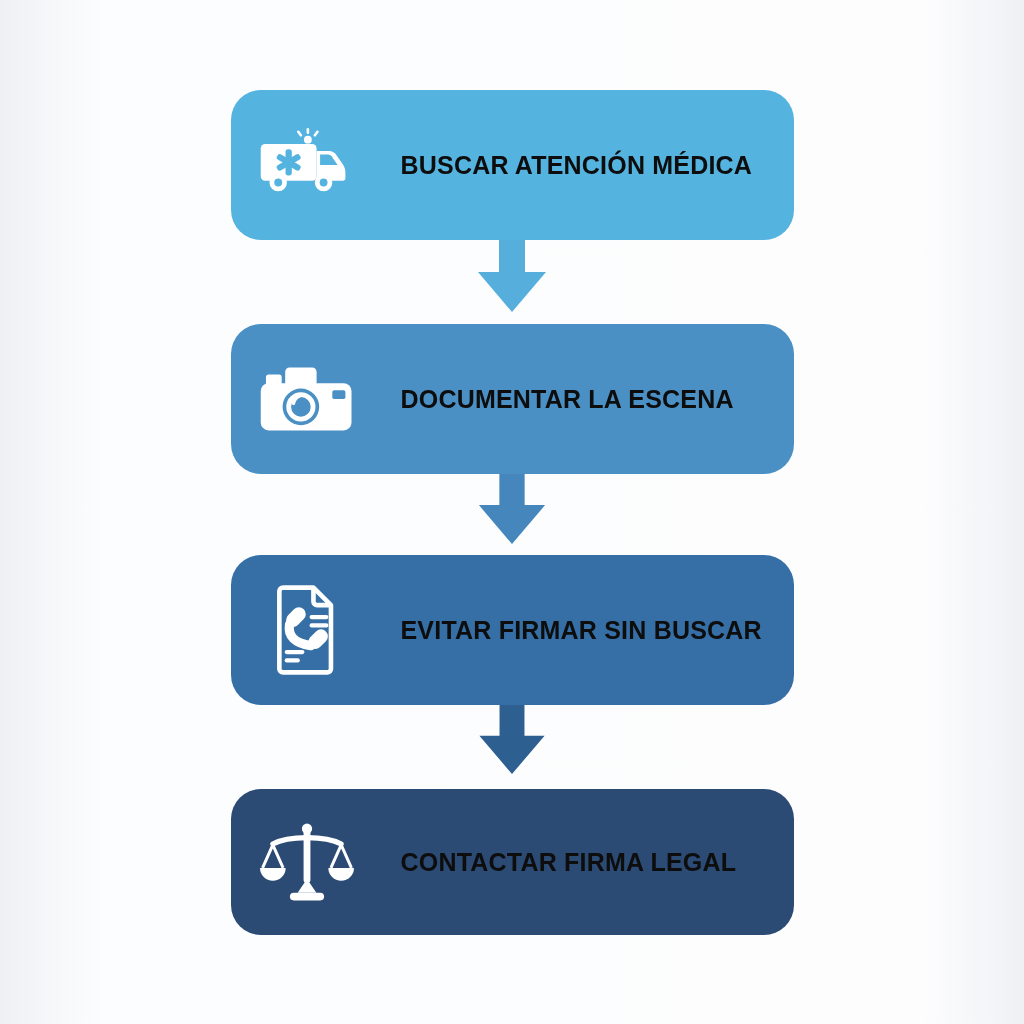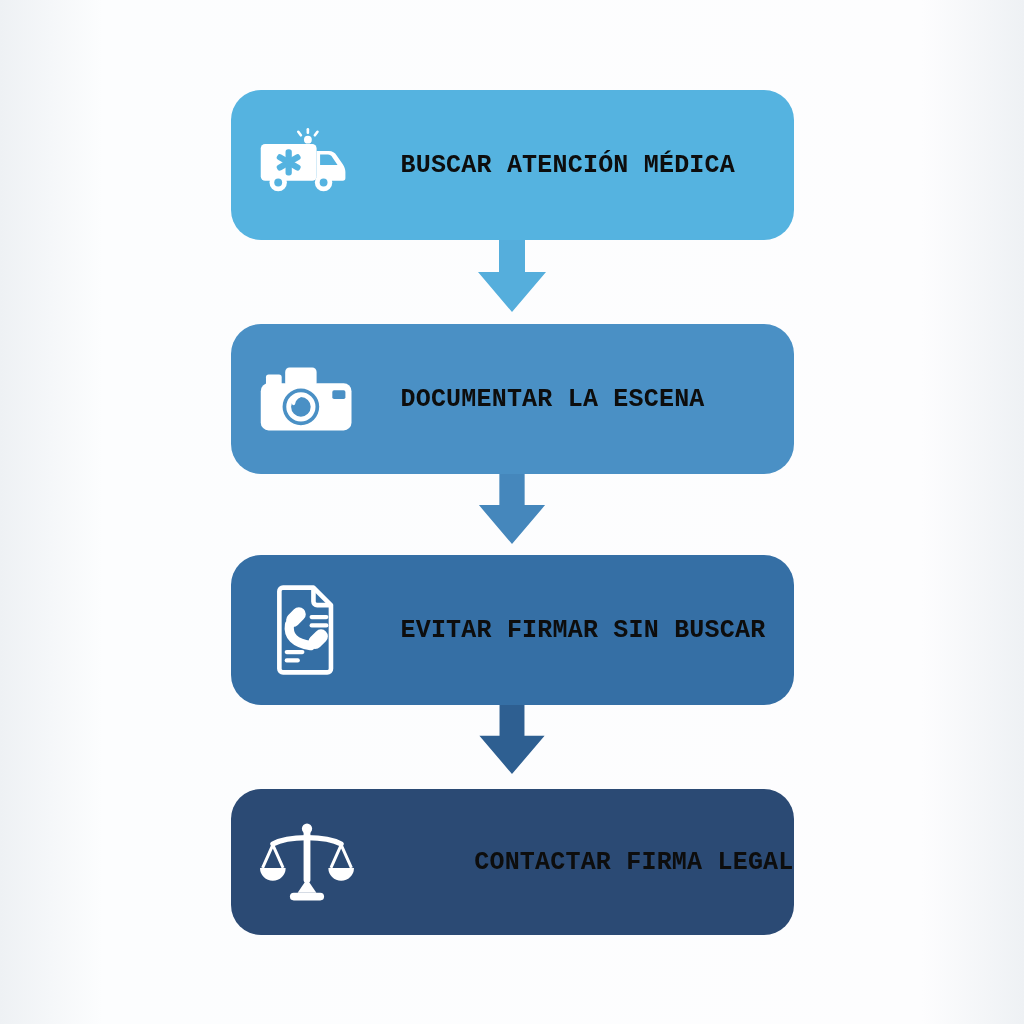--- a/index.html
+++ b/index.html
@@ -11,29 +11,29 @@
     position:relative;width:1024px;height:1024px;
     background:linear-gradient(90deg,#eef1f4 0%,#fcfdfe 10%,#fdfdfe 90%,#eef1f4 100%);
     display:flex;flex-direction:column;align-items:center;
   }
   .spacer-top{height:90px;flex:0 0 auto;}
   .step-box{
     width:563px;height:150px;border-radius:30px;
     display:flex;align-items:center;padding-left:28px;box-sizing:border-box;
     flex:0 0 auto;
   }
-  .step-box.last{height:146px;justify-content:space-between;}
+  .step-box.last{height:146px;}
   .icon-wrap{
     width:96px;height:100px;display:flex;align-items:center;justify-content:center;
     flex:0 0 auto;
   }
   .step-label{
     margin-left:46px;
     font-size:25px;font-weight:bold;color:#0d0d0d;
-    letter-spacing:0.2px;white-space:nowrap;font-family:Liberation Mono, monospace;
+    letter-spacing:0.2px;white-space:nowrap;
   }
   .arrow-gap{
     height:84px;flex:0 0 auto;display:flex;justify-content:center;align-items:flex-start;
   }
   .arrow-gap.g2{height:81px;}
   .arrow-gap.g3{height:84px;}
   .arrow-svg{display:block;}
 </style>
 </head>
 <body>

